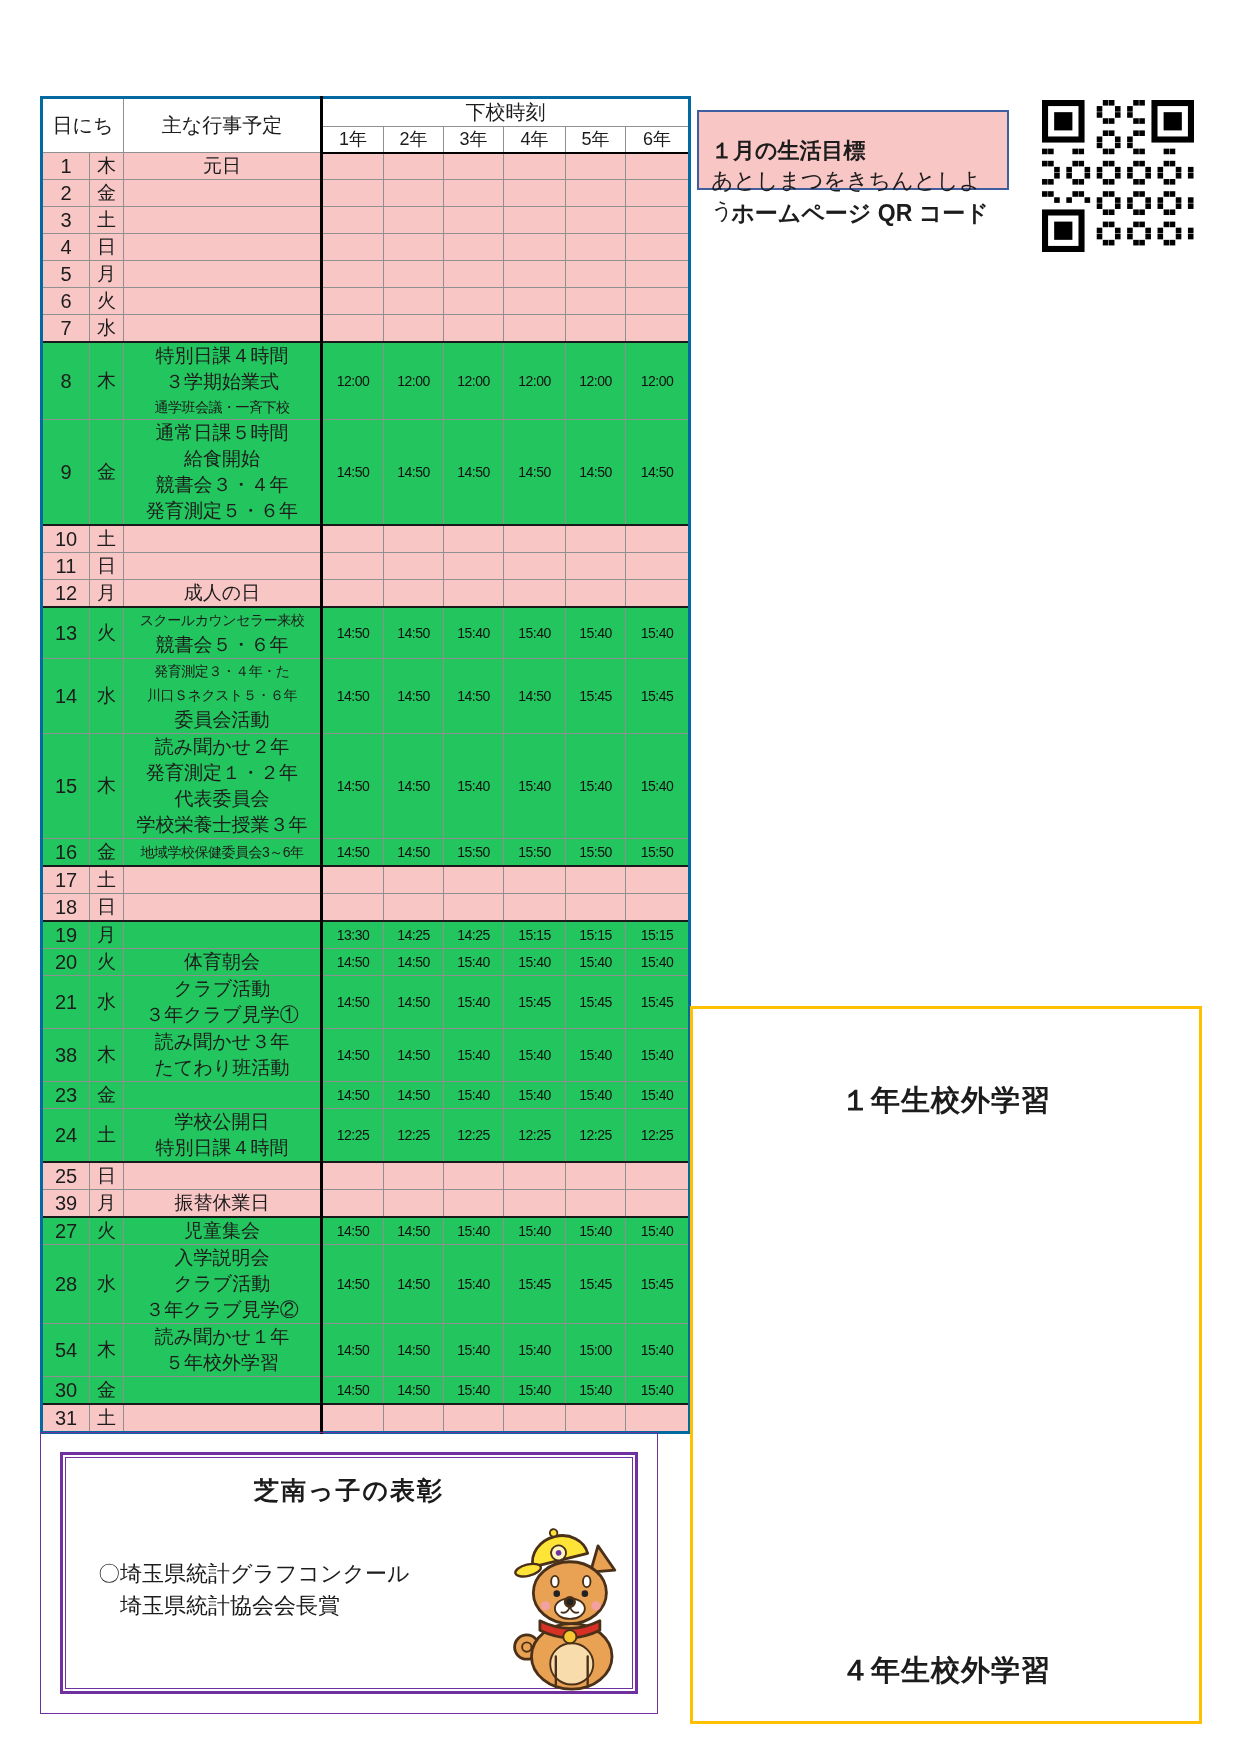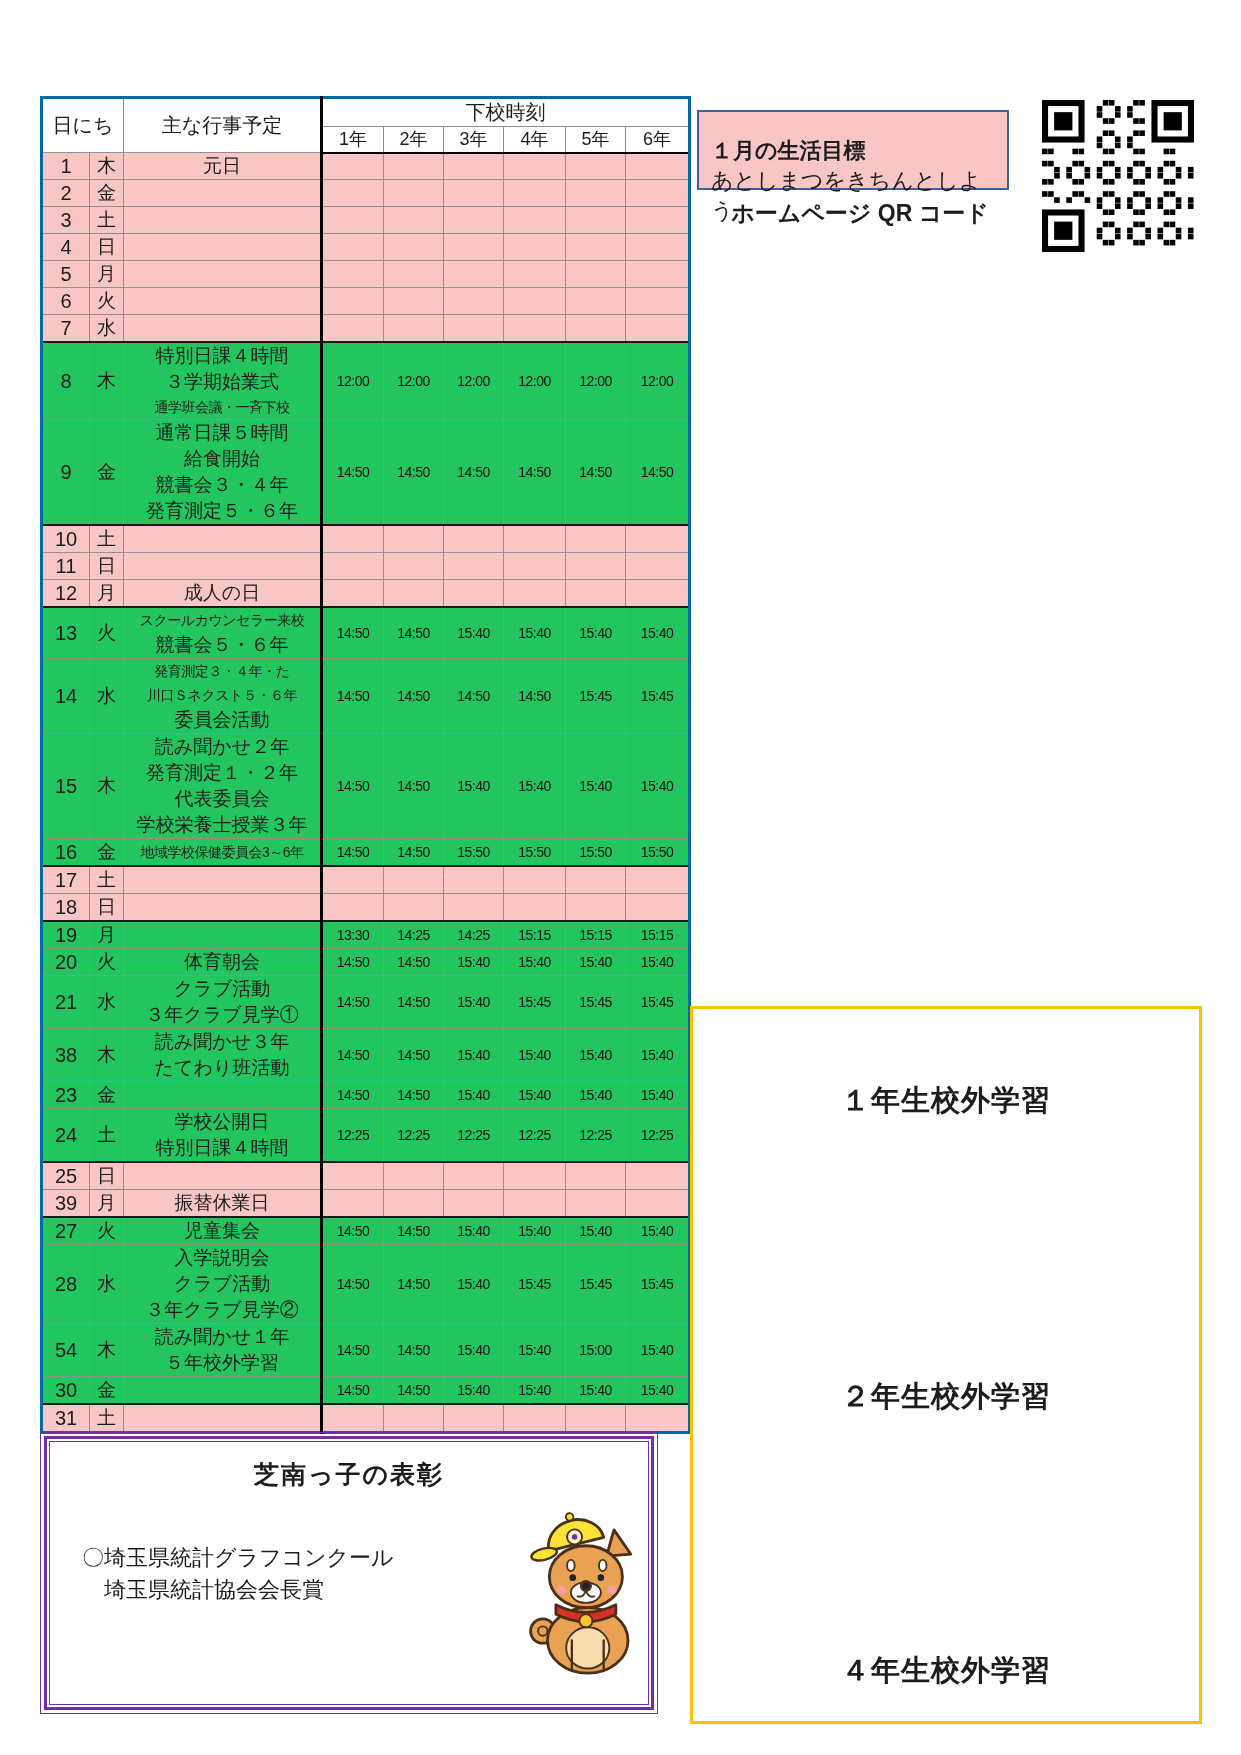--- a/index.html
+++ b/index.html
@@ -71,21 +71,21 @@
     position:absolute; left:690px; top:1006px; width:512px; height:718px;
     border:3px solid #ffc000; background:#fff;
   }
   .trip-item { position:absolute; left:0; width:100%; text-align:center;
                font-size:29px; font-weight:bold; letter-spacing:1px; }
   .trip-0 { top:72px; } .trip-1 { top:368px; } .trip-2 { top:642px; }
 
   
   .award-box {
     position:absolute; left:40px; top:1432px; width:618px; height:282px;
-    border:1px solid #7030a0; padding:3px;
+    border:1px solid #7030a0; padding:19px;
   }
   .award-inner { border:3px solid #7030a0; width:100%; height:100%; position:relative; padding:2px; }
   .award-inner2 { border:1px solid #7030a0; width:100%; height:100%; position:relative; }
   .award-title { text-align:center; margin-top:16px; font-size:25px; font-weight:bold; letter-spacing:2px; }
   .award-lines { position:absolute; left:32px; top:100px; font-size:22px; line-height:32px; }
   .award-line2 { padding-left:22px; }
   .dog { position:absolute; right:6px; top:56px; width:116px; height:178px; }
 </style>
 </head>
 <body>
@@ -663,21 +663,20 @@
       <rect x="114" y="6" width="30" height="30" fill="#fff"></rect>
       <rect x="120" y="12" width="18" height="18" fill="#000"></rect>
       <rect x="0" y="108" width="42" height="42" fill="#000"></rect>
       <rect x="6" y="114" width="30" height="30" fill="#fff"></rect>
       <rect x="12" y="120" width="18" height="18" fill="#000"></rect>
     </svg>
 
 
   <div class="trips-box">
     <div class="trip-item trip-0">１年生校外学習</div>
-    <div class="trip-item trip-1">２年生校外学習</div>
     <div class="trip-item trip-2">４年生校外学習</div>
   </div>
 
   <div class="award-box">
     <div class="award-inner">
       <div class="award-inner2">
         <div class="award-title">芝南っ子の表彰</div>
         <div class="award-lines">
           <div>〇埼玉県統計グラフコンクール</div>
           <div class="award-line2">埼玉県統計協会会長賞</div>

